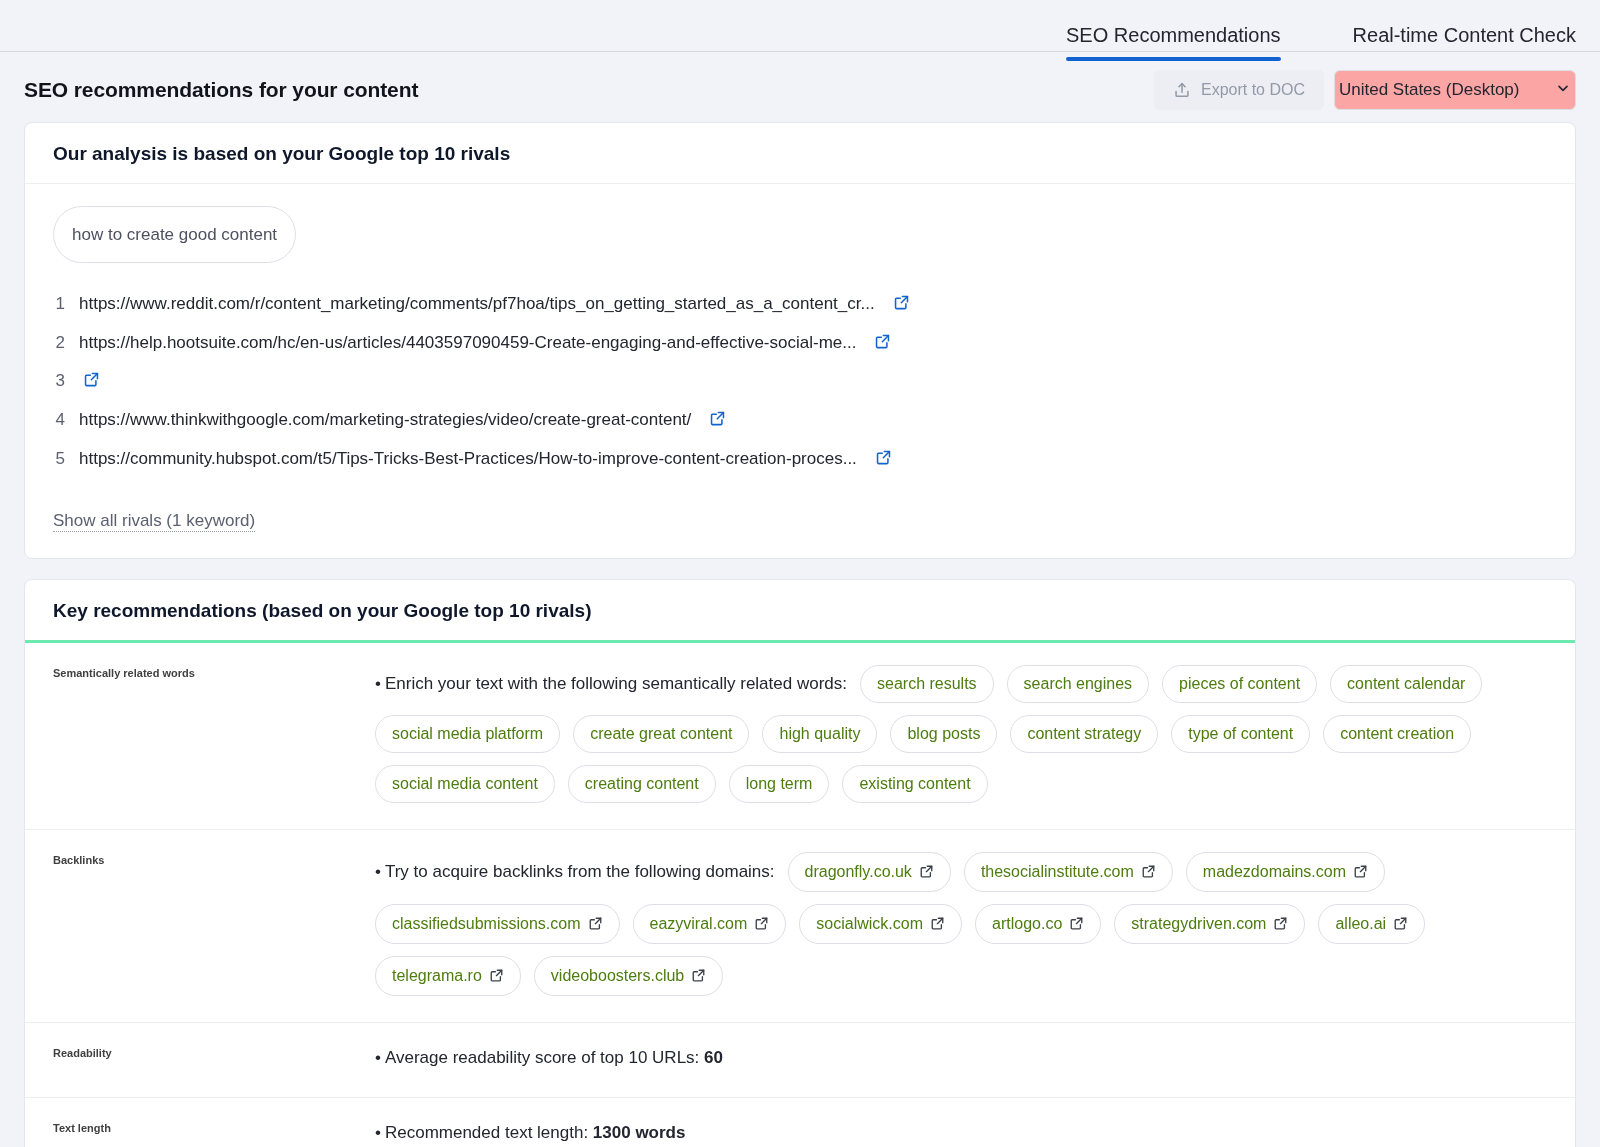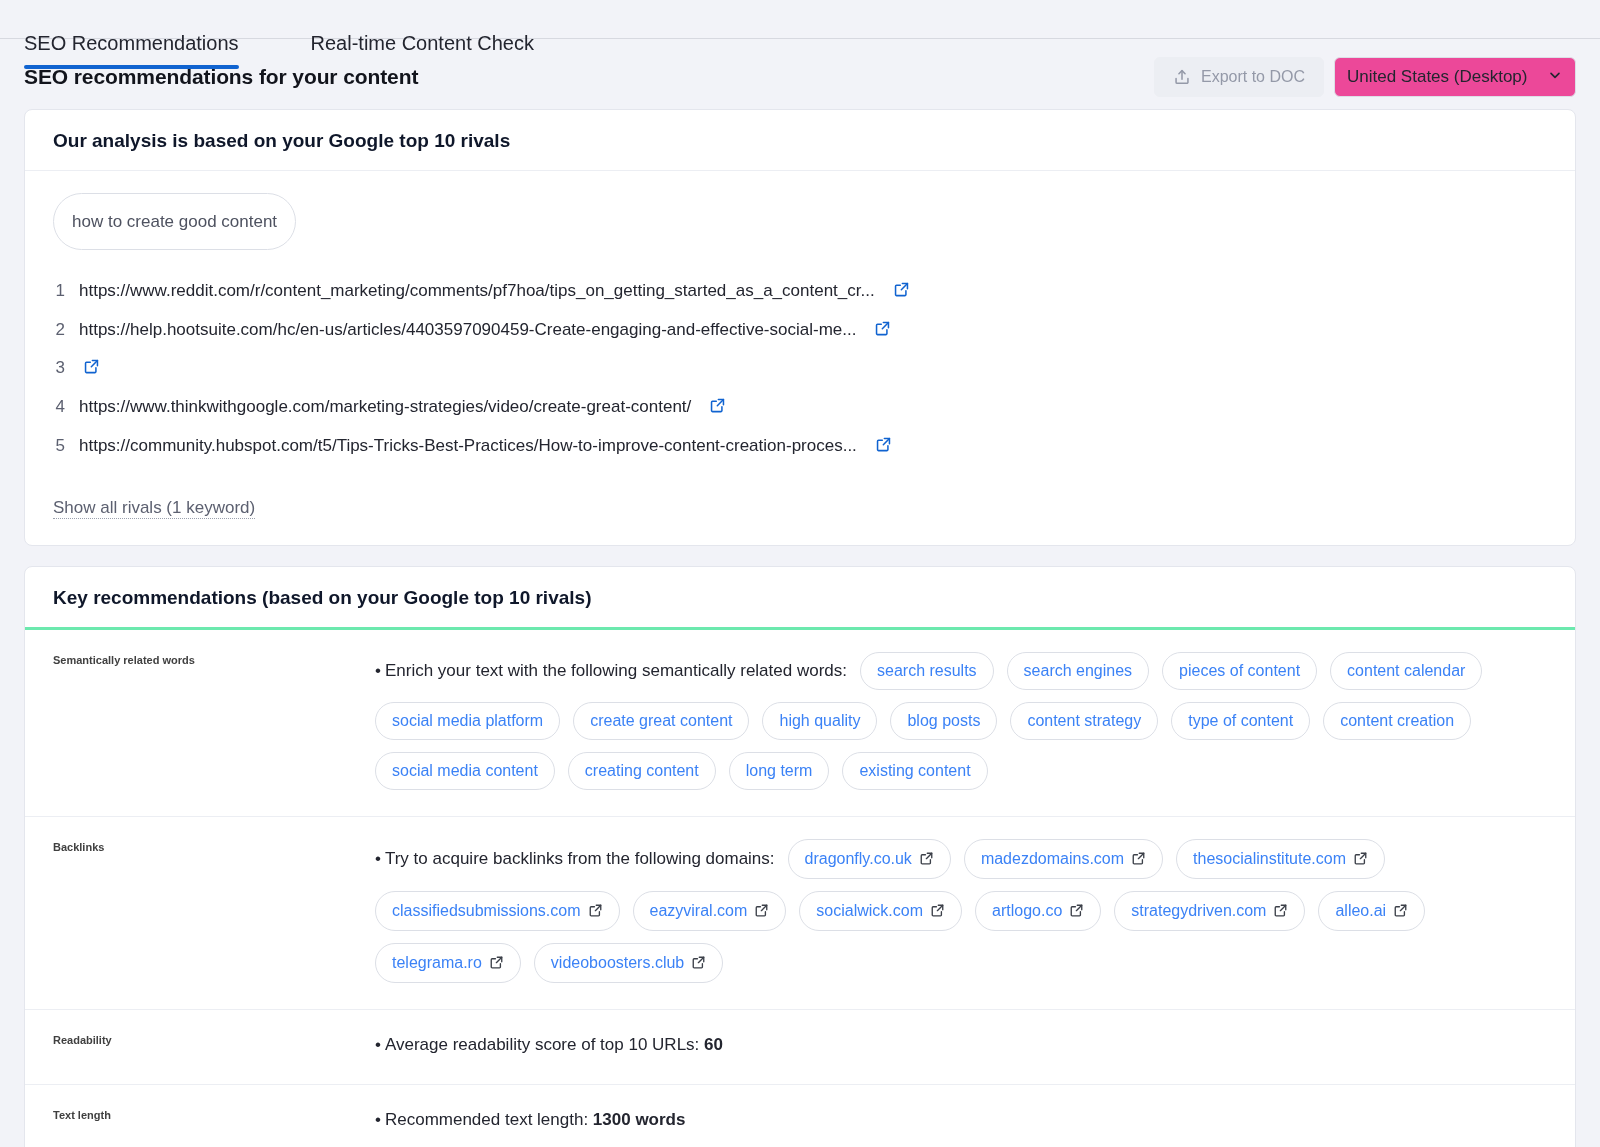--- a/index.html
+++ b/index.html
@@ -7,26 +7,27 @@
     margin: 0; padding: 0;
     width: 1600px; height: 1147px;
     background: #f2f3f8;
     font-family: "Liberation Sans", sans-serif;
     -webkit-font-smoothing: antialiased;
   }
 
   
   .tabbar {
     position: relative;
-    height: 39px;
-    padding: 12px 24px;
+    height: 52px;
+    padding: 4px 24px;
     display: flex;
     align-items: flex-start;
     gap: 24px;
     background: #f2f3f8;
+    justify-content: flex-end;
   }
   .tabbar::after {
     content: "";
     position: absolute;
     left: 0; right: 0; bottom: 0;
     height: 1px;
     background: #d7d9e0;
   }
   .tab {
     position: relative;
@@ -74,23 +75,23 @@
     font-size: 16px;
     cursor: default;
   }
   .btn-export svg { display:block; }
 
   .select-loc {
     position: relative;
     display: flex; align-items: center;
     height: 40px;
     width: 242px;
-    padding: 0 12px;
+    padding: 0 4px;
     border-radius: 6px;
-    background: #ec4899;
+    background: #fca5a5;
     border: 1px solid #dcdfe6;
     color: #23252f;
     font-size: 17px;
     cursor: pointer;
     overflow: hidden;
   }
   .select-loc .sel-text {
     flex: 1 1 auto;
     white-space: nowrap;
     overflow: hidden;
@@ -117,21 +118,21 @@
   
   .rivals-body { padding: 22px 28px 26px 28px; }
 
   .pill {
     display: inline-flex;
     align-items: center;
     gap: 7px;
     border: 1px solid #dcdfe6;
     border-radius: 999px;
     background: #fff;
-    color: #3b82f6;
+    color: #4d7c0f;
     font-size: 16px;
     line-height: 1;
     padding: 10px 16px;
     white-space: nowrap;
   }
   .kw-pill { font-size: 17px; padding: 19px 18px; color: #4e5260; }
 
   .url-list { margin-top: 22px; }
   .url-row {
     display: flex;
@@ -331,29 +332,29 @@
 
         <span class="pill">
             <span>dragonfly.co.uk</span>
             <span class="ext-dark"><svg width="15" height="15" viewBox="0 0 20 20" fill="none" stroke="#3c4049" stroke-width="1.8" stroke-linecap="round" stroke-linejoin="round">
                 <path d="M11 3h6v6"></path>
                 <path d="M17 3l-7.2 7.2"></path>
                 <path d="M15.2 11.6V16a1.2 1.2 0 0 1-1.2 1.2H4.2A1.2 1.2 0 0 1 3 16V6.2A1.2 1.2 0 0 1 4.2 5h4.4"></path>
               </svg></span>
           </span>
         <span class="pill">
+            <span>thesocialinstitute.com</span>
+            <span class="ext-dark"><svg width="15" height="15" viewBox="0 0 20 20" fill="none" stroke="#3c4049" stroke-width="1.8" stroke-linecap="round" stroke-linejoin="round">
+                <path d="M11 3h6v6"></path>
+                <path d="M17 3l-7.2 7.2"></path>
+                <path d="M15.2 11.6V16a1.2 1.2 0 0 1-1.2 1.2H4.2A1.2 1.2 0 0 1 3 16V6.2A1.2 1.2 0 0 1 4.2 5h4.4"></path>
+              </svg></span>
+          </span>
+        <span class="pill">
             <span>madezdomains.com</span>
-            <span class="ext-dark"><svg width="15" height="15" viewBox="0 0 20 20" fill="none" stroke="#3c4049" stroke-width="1.8" stroke-linecap="round" stroke-linejoin="round">
-                <path d="M11 3h6v6"></path>
-                <path d="M17 3l-7.2 7.2"></path>
-                <path d="M15.2 11.6V16a1.2 1.2 0 0 1-1.2 1.2H4.2A1.2 1.2 0 0 1 3 16V6.2A1.2 1.2 0 0 1 4.2 5h4.4"></path>
-              </svg></span>
-          </span>
-        <span class="pill">
-            <span>thesocialinstitute.com</span>
             <span class="ext-dark"><svg width="15" height="15" viewBox="0 0 20 20" fill="none" stroke="#3c4049" stroke-width="1.8" stroke-linecap="round" stroke-linejoin="round">
                 <path d="M11 3h6v6"></path>
                 <path d="M17 3l-7.2 7.2"></path>
                 <path d="M15.2 11.6V16a1.2 1.2 0 0 1-1.2 1.2H4.2A1.2 1.2 0 0 1 3 16V6.2A1.2 1.2 0 0 1 4.2 5h4.4"></path>
               </svg></span>
           </span>
         <span class="pill">
             <span>classifiedsubmissions.com</span>
             <span class="ext-dark"><svg width="15" height="15" viewBox="0 0 20 20" fill="none" stroke="#3c4049" stroke-width="1.8" stroke-linecap="round" stroke-linejoin="round">
                 <path d="M11 3h6v6"></path>

